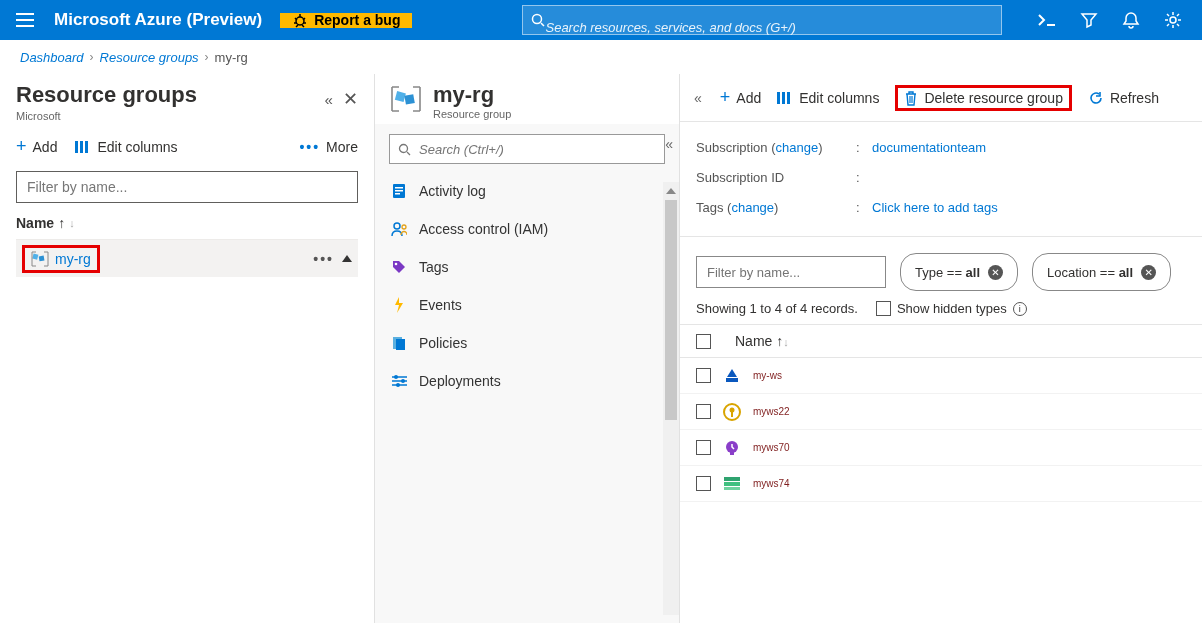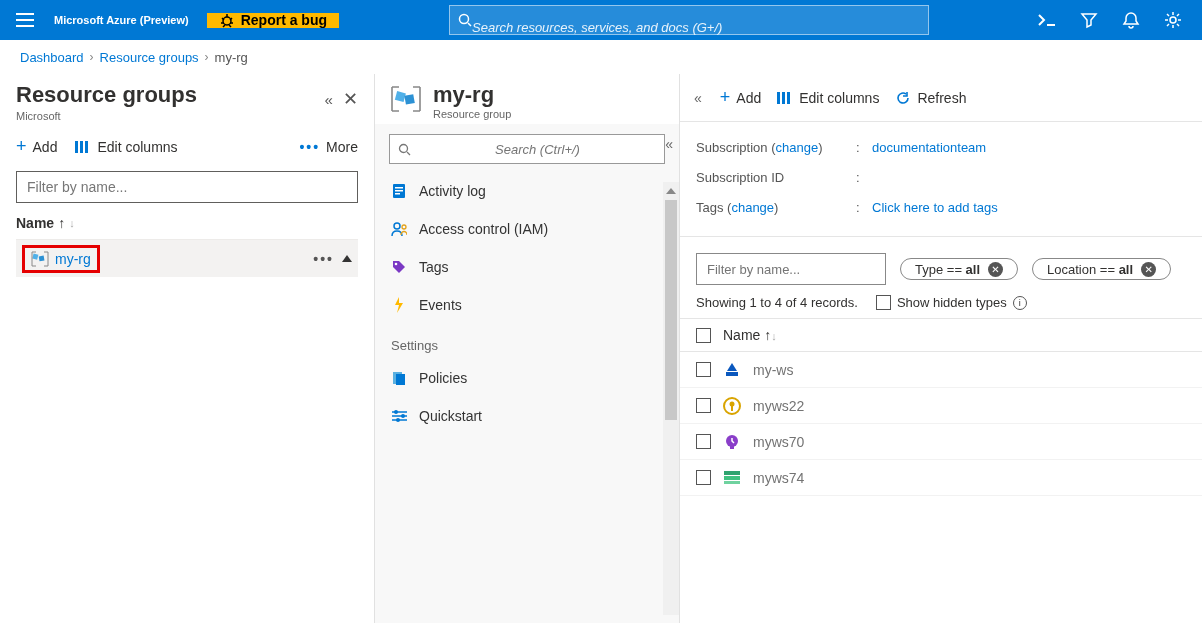--- a/index.html
+++ b/index.html
@@ -1,32 +1,32 @@
 <!DOCTYPE html>
 <html><head>
 <meta charset="utf-8">
 <style>
 * { margin:0; padding:0; box-sizing:border-box; font-family:"Segoe UI",Arial,sans-serif; }
 body { width:1202px; height:623px; overflow:hidden; background:#fff; color:#323130; font-size:14px; }
 
 
 .topbar { height:40px; background:#0078d4; display:flex; align-items:center; color:#fff; padding:0 8px; }
 .hamburger { width:34px; height:40px; display:flex; align-items:center; justify-content:center; cursor:pointer; }
-.brand { font-size:11px; font-weight:600; padding:0 18px 0 12px; white-space:nowrap; }
+.brand { font-size:17px; font-weight:600; padding:0 18px 0 12px; white-space:nowrap; }
 .bug-btn { background:#ffb900; color:#000; border:none; height:15px; padding:0 12px; font-size:14px; font-weight:600; border-radius:0; cursor:pointer; display:flex; align-items:center; gap:6px; }
 .spacer-sm { width:110px; }
 .search-wrap { flex:1; max-width:480px; height:30px; background:rgba(255,255,255,0.15); border:1px solid rgba(255,255,255,0.5); display:flex; align-items:center; padding:0 8px; }
 .search-wrap input { background:transparent; border:none; outline:none; color:#fff; font-style:italic; font-size:13px; width:100%;margin-top:15px; }
 .search-wrap input::placeholder { color:#e8f3fb; font-style:italic; }
 .top-icons { margin-left:auto; display:flex; align-items:center; gap:0; }
 .top-icons .ti { width:42px; height:40px; display:flex; align-items:center; justify-content:center; cursor:pointer; }
 
 
 .breadcrumb { height:34px; display:flex; align-items:center; padding:0 20px; font-size:13px; }
-.breadcrumb a { color:#0078d4; text-decoration:none; cursor:pointer; }
+.breadcrumb a { color:#0078d4; text-decoration:none; cursor:pointer;font-style:italic; }
 .breadcrumb .sep { color:#888; margin:0 6px; font-size:12px; }
 .breadcrumb .cur { color:#555; }
 
 
 .main { display:flex; height:549px; }
 
 
 .panel1 { width:375px; border-right:1px solid #e1e1e1; padding:0 16px; display:flex; flex-direction:column; }
 .p1-header { display:flex; align-items:flex-start; padding:8px 0 4px; }
 .p1-title { font-size:22px; font-weight:600; }
@@ -45,21 +45,21 @@
 .row-dots { margin-left:auto; color:#555; letter-spacing:2px; font-weight:bold; cursor:pointer; padding-right:2px;}
 .tri-up { width:0; height:0; border-left:5px solid transparent; border-right:5px solid transparent; border-bottom:7px solid #333; margin-left:6px;}
 
 
 .panel2 { width:305px; background:#f8f8f8; border-right:1px solid #e1e1e1; display:flex; flex-direction:column; position:relative;}
 .p2-header { padding:8px 14px 4px; display:flex; align-items:flex-start; gap:10px; background:#fff;}
 .cube-ico { width:34px; height:34px; flex-shrink:0; }
 .p2-title { font-size:22px; font-weight:600; }
 .p2-sub { font-size:11px; color:#666; }
 .p2-search { margin:10px 14px 8px; height:30px; border:1px solid #999; background:#fff; display:flex; align-items:center; padding:0 8px; gap:8px;}
-.p2-search input { border:none; outline:none; font-style:italic; font-size:13px; width:100%; color:#000000;text-align:center;}
+.p2-search input { border:none; outline:none; font-style:italic; font-size:13px; width:100%; color:#000000;}
 .p2-collapse { position:absolute; top:62px; right:6px; font-size:14px; color:#666; cursor:pointer;}
 .nav-list { padding:0 0 10px; overflow:auto; }
 .nav-item { height:38px; display:flex; align-items:center; padding:0 16px; gap:12px; cursor:pointer; font-size:14px; color:#333;}
 .nav-item.active { background:#ececec; }
 .nav-section { padding:14px 16px 6px; font-size:13px; color:#666; }
 .ico16 { width:16px; height:16px; flex-shrink:0; display:flex; align-items:center; justify-content:center;}
 .scroll-track { position:absolute; right:0; top:126px; bottom:8px; width:16px; background:#f0f0f0;}
 .scroll-thumb { position:absolute; left:2px; right:2px; top:0; height:220px; background:#c8c8c8;}
 .scroll-arrow-up { position:absolute; top:-18px; left:0; right:0; height:18px; display:flex; align-items:center; justify-content:center; background:#f0f0f0;}
 .sa-tri { width:0; height:0; border-left:5px solid transparent; border-right:5px solid transparent; border-bottom:6px solid #888;}
@@ -71,30 +71,30 @@
 .cmd3 { display:flex; align-items:center; gap:6px; cursor:pointer; font-size:14px; }
 .delete-box { border:3px solid #e50000; padding:2px 6px; display:flex; align-items:center; gap:6px;}
 .essentials { padding:10px 16px 14px; border-bottom:1px solid #e5e5e5; font-size:13px; }
 .ess-row { display:flex; align-items:center; height:30px; }
 .ess-label { width:160px; color:#555; }
 .ess-colon { width:16px; color:#555; }
 .ess-val a { color:#0078d4; text-decoration:none; }
 .ess-change { color:#0078d4; cursor:pointer; }
 .p3-filter-row { display:flex; align-items:center; gap:14px; padding:16px 16px 8px; }
 .p3-filter-row input { height:32px; width:190px; border:1px solid #888; padding:0 10px; font-size:13px;}
-.pill { height:22px; border:1px solid #888; border-radius:16px; padding:0 14px; display:flex; align-items:center; gap:8px; font-size:13px; cursor:pointer;}
+.pill { height:38px; border:1px solid #888; border-radius:16px; padding:0 14px; display:flex; align-items:center; gap:8px; font-size:13px; cursor:pointer;}
 .pill b { font-weight:600; }
 .pill .x { width:15px; height:15px; border-radius:50%; background:#555; color:#fff; font-size:10px; display:flex; align-items:center; justify-content:center;}
 .showing { padding:2px 16px 8px; display:flex; align-items:center; gap:18px; font-size:13px;}
 .chk { width:15px; height:15px; border:1px solid #555; background:#fff; display:inline-block;}
 .info-circ { width:14px; height:14px; border:1px solid #555; border-radius:50%; display:inline-flex; align-items:center; justify-content:center; font-size:9px;}
-.tbl-header { padding:8px 16px; border-top:1px solid #e5e5e5; border-bottom:1px solid #e5e5e5; display:flex; align-items:center; gap:12px; font-weight:400;}
+.tbl-header { padding:8px 16px; border-top:1px solid #e5e5e5; border-bottom:1px solid #e5e5e5; display:flex; align-items:center; gap:24px; font-weight:400;}
 .tbl-header .hname { font-size:14px; }
 .res-row { height:36px; padding:0 16px; display:flex; align-items:center; gap:12px; border-bottom:1px solid #f2f2f2;}
-.res-row a { color:#737373; text-decoration:none; font-size:14px;}
+.res-row a { color:#7f1d1d; text-decoration:none; font-size:10px;}
 .res-ico { width:18px; height:18px; }
 
 svg { display:block; }
 </style>
 </head>
 <body>
 
 <div class="topbar">
   <div class="hamburger">
     <svg width="18" height="14">
@@ -269,40 +269,39 @@
         <span>Tags</span>
       </div>
       <div class="nav-item">
         <span class="ico16">
             <svg width="14" height="18">
               <path d="M7 1L3 9h4l-2 8 6-10H7z" fill="#ffb900"></path>
             </svg>
           </span>
         <span>Events</span>
       </div>
-      <div class="nav-section">Settings</div>
       <div class="nav-item">
         <span class="ico16">
             <svg width="16" height="16">
               <rect x="2" y="2" width="9" height="12" fill="#5bb0e0"></rect>
               <rect x="5" y="4" width="9" height="11" fill="#0078d4"></rect>
             </svg>
           </span>
         <span>Policies</span>
       </div>
       <div class="nav-item">
         <span class="ico16">
             <svg width="18" height="14">
               <path d="M1 3h16M1 7h16M1 11h16" stroke="#0078d4" stroke-width="1.6"></path>
               <circle cx="5" cy="3" r="2" fill="#0078d4"></circle>
               <circle cx="12" cy="7" r="2" fill="#0078d4"></circle>
               <circle cx="7" cy="11" r="2" fill="#0078d4"></circle>
             </svg>
           </span>
-        <span>Quickstart</span>
+        <span>Deployments</span>
       </div>
     </div>
     <div class="scroll-track">
       <div class="scroll-arrow-up">
           <div class="sa-tri"></div>
         </div>
       <div class="scroll-thumb"></div>
     </div>
   </div>
 
@@ -316,20 +315,29 @@
       <div class="cmd3">
         <span>
             <svg width="16" height="14">
               <rect x="0" y="1" width="3" height="12" fill="#0078d4"></rect>
               <rect x="5" y="1" width="3" height="12" fill="#0078d4"></rect>
               <rect x="10" y="1" width="3" height="12" fill="#0078d4"></rect>
             </svg>
           </span>
         <span>Edit columns</span>
       </div>
+      <div class="delete-box">
+        <span>
+            <svg width="14" height="16">
+              <path d="M2 4h10M5 4V2h4v2M3 4l1 11h6l1-11" fill="none" stroke="#0078d4" stroke-width="1.4"></path>
+              <path d="M6 6v7M8 6v7" stroke="#0078d4" stroke-width="1.2"></path>
+            </svg>
+          </span>
+        <span>Delete resource group</span>
+      </div>
       <div class="cmd3">
         <span>
             <svg width="16" height="16">
               <path d="M13 8a5 5 0 11-2-4" fill="none" stroke="#0078d4" stroke-width="1.6"></path>
               <path d="M12 2v4h-4" fill="none" stroke="#0078d4" stroke-width="1.6"></path>
             </svg>
           </span>
         <span>Refresh</span>
       </div>
     </div>

